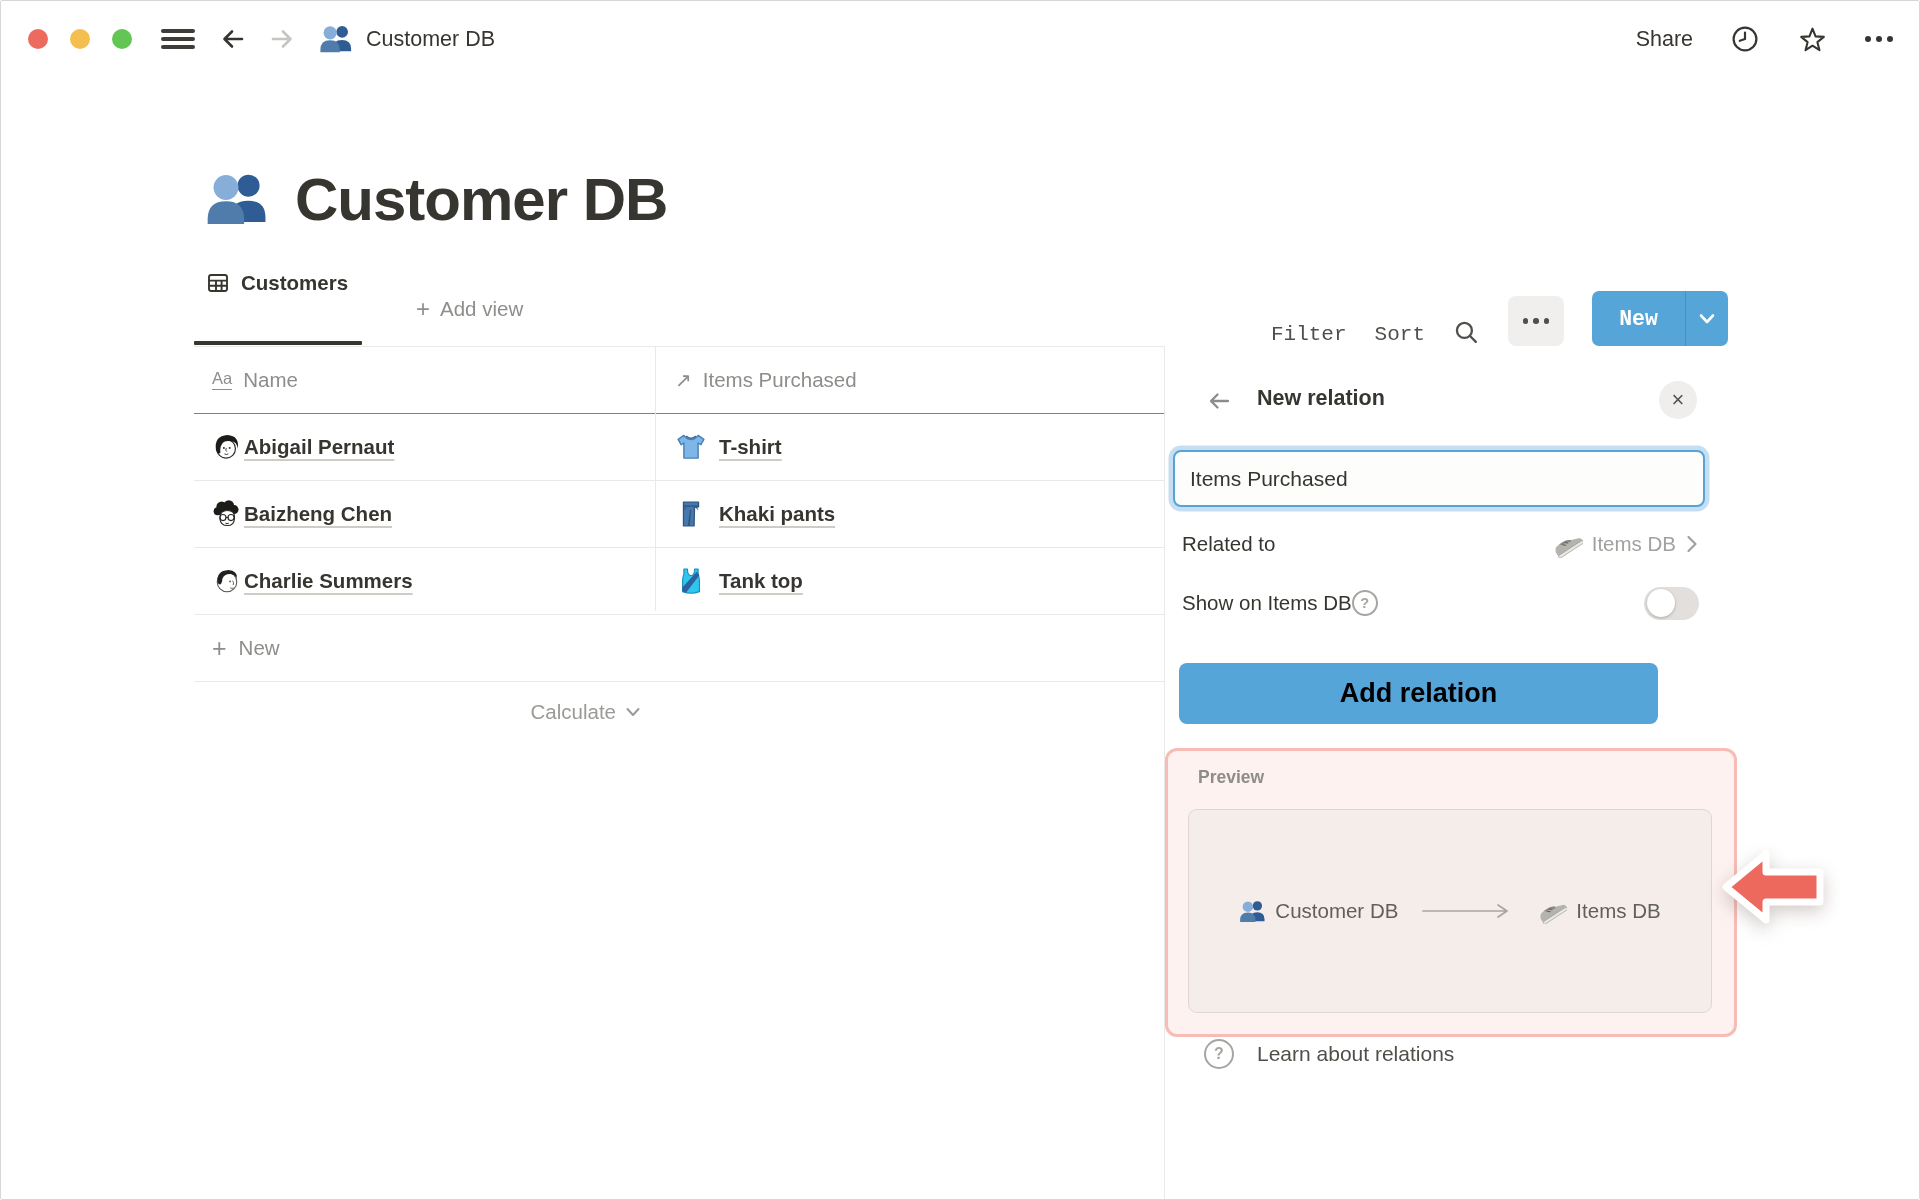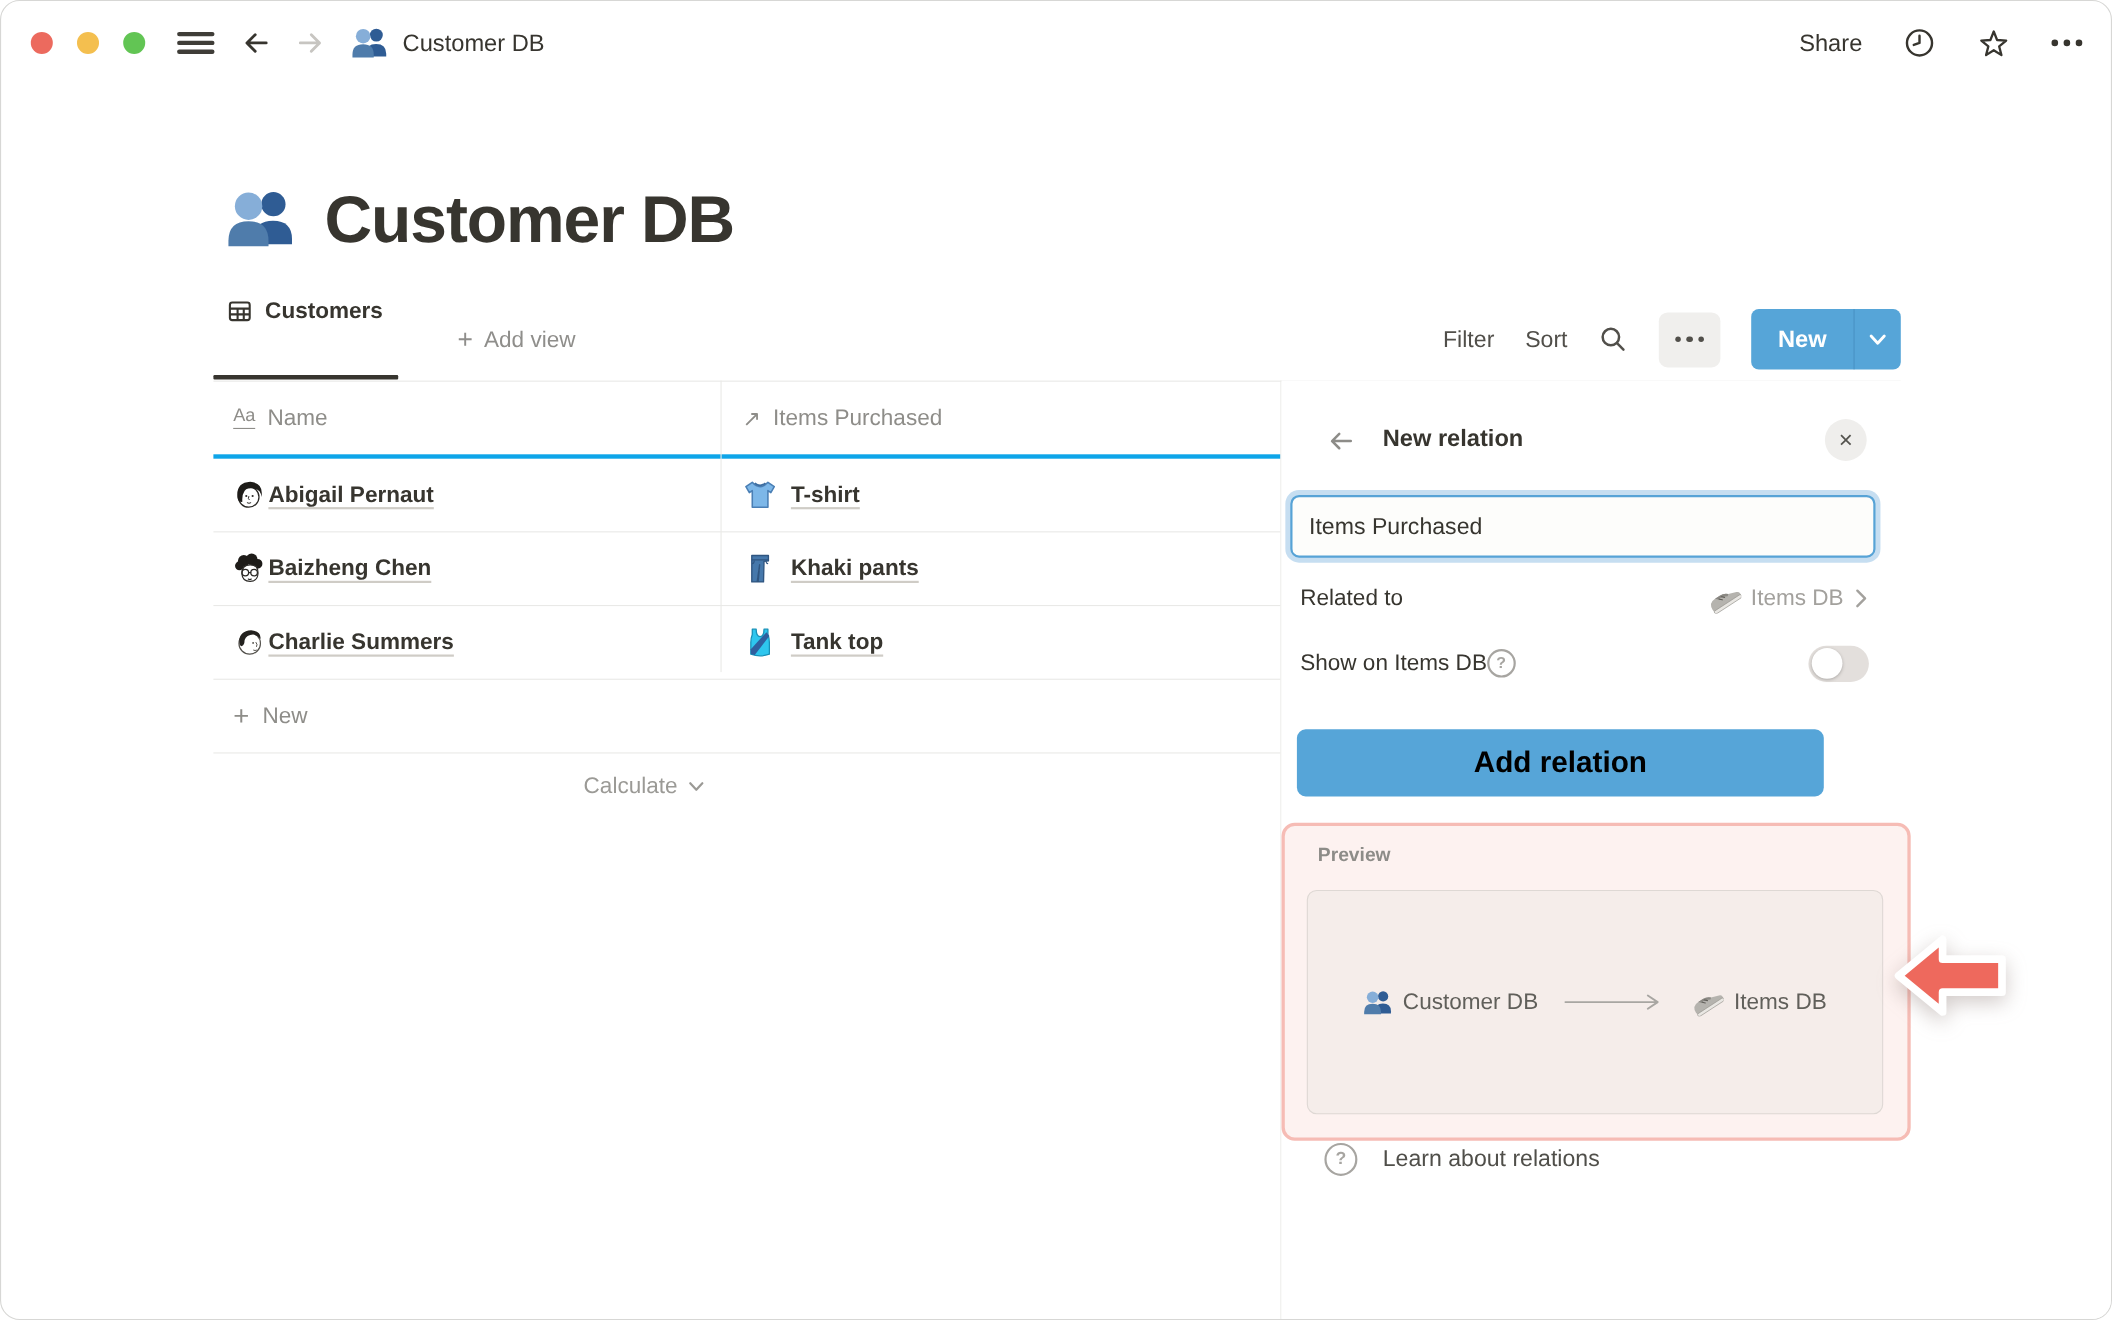--- a/index.html
+++ b/index.html
@@ -1,17 +1,17 @@
 <!DOCTYPE html>
 <html><head>
 <meta charset="utf-8">
 <style>
   html,body{margin:0;padding:0;width:1920px;height:1200px;background:#fff;overflow:hidden;
     font-family:"Liberation Sans","DejaVu Sans",sans-serif;color:#37352f;}
-  .window{position:absolute;inset:0;background:#fff;border-radius:18px;border:1px solid #d7d7d5;overflow:hidden;box-sizing:border-box;}
+  .window{position:absolute;inset:0;background:#fff;border-radius:2px;border:1px solid #d7d7d5;overflow:hidden;box-sizing:border-box;}
   .abs{position:absolute;}
   svg{display:block;}
 
   
   .topbar{position:absolute;left:0;top:0;right:0;height:76px;}
   .lights{position:absolute;left:27px;top:28px;display:flex;gap:22px;}
   .light{width:20px;height:20px;border-radius:50%;}
   .hamburger{position:absolute;left:160px;top:28px;width:34px;height:20px;display:flex;flex-direction:column;justify-content:space-between;cursor:pointer;}
   .hamburger span{height:3.6px;background:#3f3d38;border-radius:2px;}
   .breadcrumb{position:absolute;left:318px;top:0;height:76px;display:flex;align-items:center;gap:13px;}
@@ -24,34 +24,34 @@
   .page-title .t-text{font-size:60px;font-weight:700;letter-spacing:-1px;color:#37352f;}
 
   
   .viewbar{position:absolute;left:193px;top:270px;width:1534px;height:75px;border-bottom:1px solid #e9e9e7;}
   .tab-active{position:absolute;left:0;top:0;height:100%;display:flex;align-items:flex-start;gap:11px;padding:0 14px 0 12px;cursor:pointer;}
   .tab-active:after{content:"";position:absolute;left:0;right:0;bottom:1px;height:4px;background:#37352f;border-radius:1px;}
   .tab-active .tab-label{font-size:20.5px;font-weight:700;color:#37352f;}
   .add-view{position:absolute;left:222px;top:0;height:100%;display:flex;align-items:center;gap:10px;color:#8f8e8b;cursor:pointer;}
   .add-view .plus{font-size:24px;line-height:1;}
   .add-view .av-label{font-size:20.5px;}
-  .view-controls{position:absolute;right:0;top:0;height:100%;display:flex;align-items:center;gap:28px;}
+  .view-controls{position:absolute;right:0;top:0;height:100%;display:flex;align-items:flex-end;gap:28px;font-family:Liberation Mono, monospace;}
   .vc-text{font-size:21px;color:#514f4a;cursor:pointer;}
   .chip{width:56px;height:50px;background:#f0efed;border-radius:8px;display:flex;align-items:center;justify-content:center;gap:5px;cursor:pointer;}
   .dot{width:5.5px;height:5.5px;border-radius:50%;background:#514f4a;}
   .dot-dark{width:6px;height:6px;border-radius:50%;background:#37352f;}
   .dots{display:flex;gap:5px;cursor:pointer;}
   .new-btn{width:136px;height:55px;border-radius:7px;background:#56a5d8;display:flex;overflow:hidden;cursor:pointer;}
   .new-btn .nb-label{flex:1;display:flex;align-items:center;justify-content:center;color:#fff;font-weight:700;font-size:21.5px;}
   .new-btn .nb-div{width:1px;background:#4892c3;}
   .new-btn .nb-caret{width:42px;display:flex;align-items:center;justify-content:center;}
 
   
   .table{position:absolute;left:193px;top:345px;width:970px;}
-  .thead{height:67px;border-bottom:4px solid #0ea5e9;display:flex;color:#8e8d89;}
+  .thead{height:67px;border-bottom:1px solid #0ea5e9;display:flex;color:#8e8d89;}
   .th1{width:461px;display:flex;align-items:center;gap:11px;padding-left:18px;box-sizing:border-box;}
   .th2{flex:1;display:flex;align-items:center;gap:11px;padding-left:20px;}
   .th-label{font-size:20.5px;}
   .aa{font-size:16.5px;border-bottom:1.5px solid #8e8d89;line-height:1.1;padding-bottom:1px;}
   .rel-arrow{font-size:20px;font-family:"DejaVu Sans",sans-serif;}
   .trow{height:66px;border-bottom:1px solid #e9e9e7;display:flex;}
   .td1{width:461px;display:flex;align-items:center;gap:1px;padding-left:17px;box-sizing:border-box;}
   .td2{flex:1;display:flex;align-items:center;gap:12px;padding-left:20px;}
   .cell-link{font-size:20.5px;font-weight:600;color:#37352f;text-decoration:underline;
     text-decoration-color:#cfccc6;text-decoration-thickness:1.5px;text-underline-offset:5px;cursor:pointer;}

